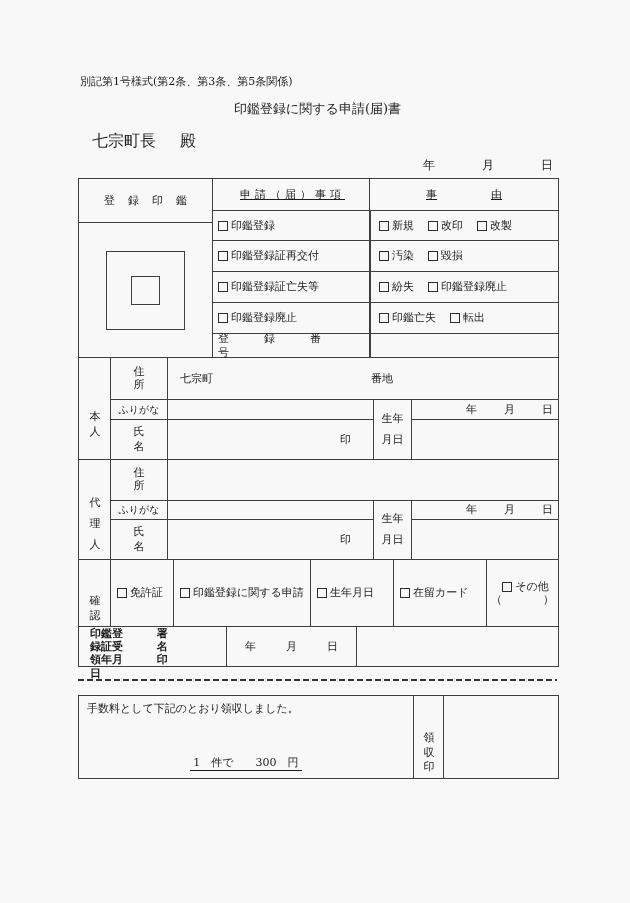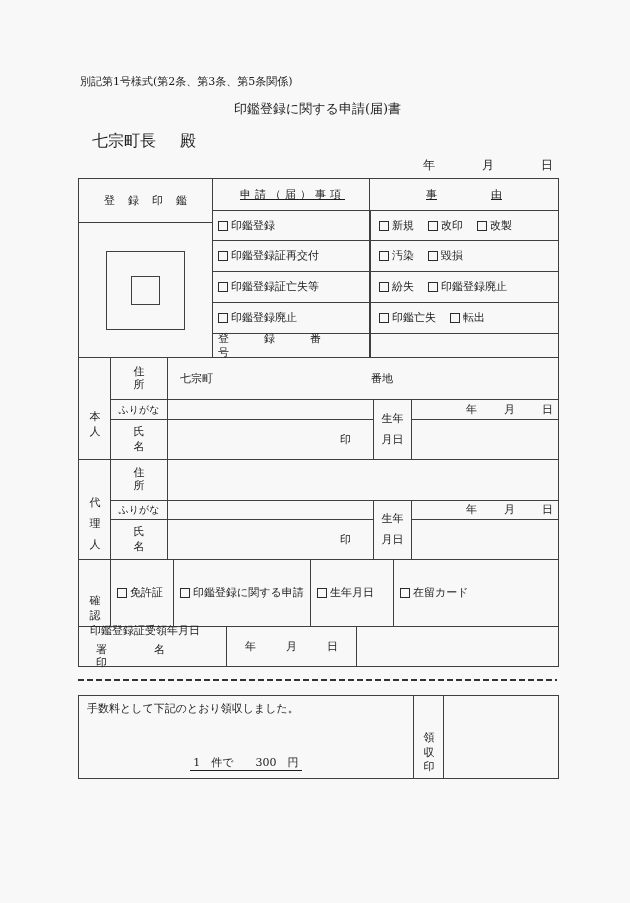--- a/index.html
+++ b/index.html
@@ -69,21 +69,21 @@
   .sec-d{display:flex;height:67px;border-top:1px solid var(--bd);}
   .d-lab{width:31px;display:flex;align-items:center;justify-content:center;writing-mode:vertical-rl;text-orientation:upright;letter-spacing:14px;transform:none;}
   .d-lab span{transform:translateY(7px);}
   .d-cell{display:flex;align-items:center;padding-left:6px;border-left:1px solid var(--bd);}
   .d1{width:63px;} .d2{width:137px;} .d3{width:83px;} .d4{width:93px;}
   .d-other{flex:1;border-left:1px solid var(--bd);display:flex;flex-direction:column;justify-content:center;padding:0 4px;}
   .d-other .opt{align-self:center;margin-left:6px;}
   .d-parens{display:flex;justify-content:space-between;width:100%;line-height:1.1;}
   
   .sec-e{display:flex;height:40px;border-top:1px solid var(--bd);}
-  .e-left{width:147px;display:flex;flex-direction:column;justify-content:center;gap:6px;}
+  .e-left{width:147px;display:flex;flex-direction:row;justify-content:center;gap:6px;font-weight:bold;}
   .e-left .l1{padding-left:11px;}
   .e-left .l2{padding-left:17px;letter-spacing:47px;}
   .e-date{width:130px;border-left:1px solid var(--bd);display:flex;align-items:center;justify-content:center;gap:30px;}
   .e-blank{flex:1;border-left:1px solid var(--bd);}
   
   .dashed{position:absolute;left:78px;top:679px;width:479px;height:2px;
     background:repeating-linear-gradient(90deg,#333 0 6px,transparent 6px 9px);}
   
   .fee-table{position:absolute;left:78px;top:695px;width:479px;height:82px;border:1px solid var(--bd);display:flex;}
   .fee-left{width:334px;position:relative;}
@@ -287,20 +287,30 @@
           <span class="cb"></span>
           <span>生年月日</span>
         </span>
       </div>
       <div class="d-cell d4">
         <span class="opt">
           <span class="cb"></span>
           <span>在留カード</span>
         </span>
       </div>
+      <div class="d-other">
+        <span class="opt">
+          <span class="cb"></span>
+          <span>その他</span>
+        </span>
+        <span class="d-parens">
+          <span>（</span>
+          <span>）</span>
+        </span>
+      </div>
     </div>
 
     <div class="sec-e">
       <div class="e-left">
         <span class="l1">印鑑登録証受領年月日</span>
         <span class="l2">署名印</span>
       </div>
       <div class="e-date">
         <span>年</span>
         <span>月</span>

